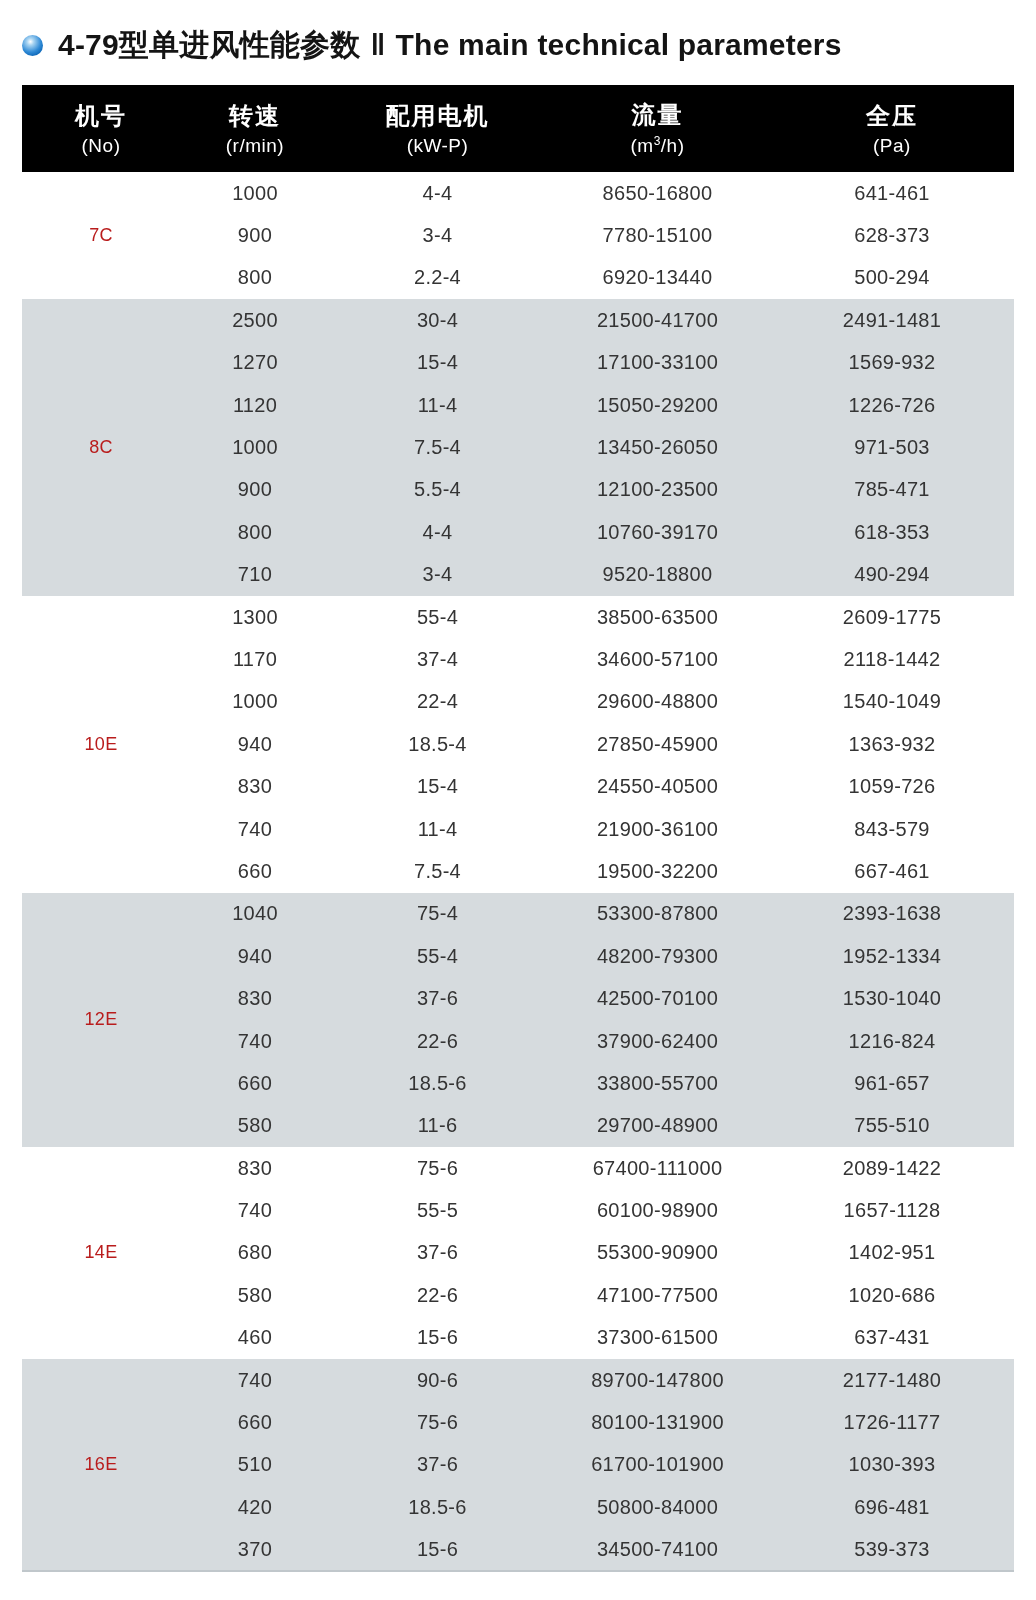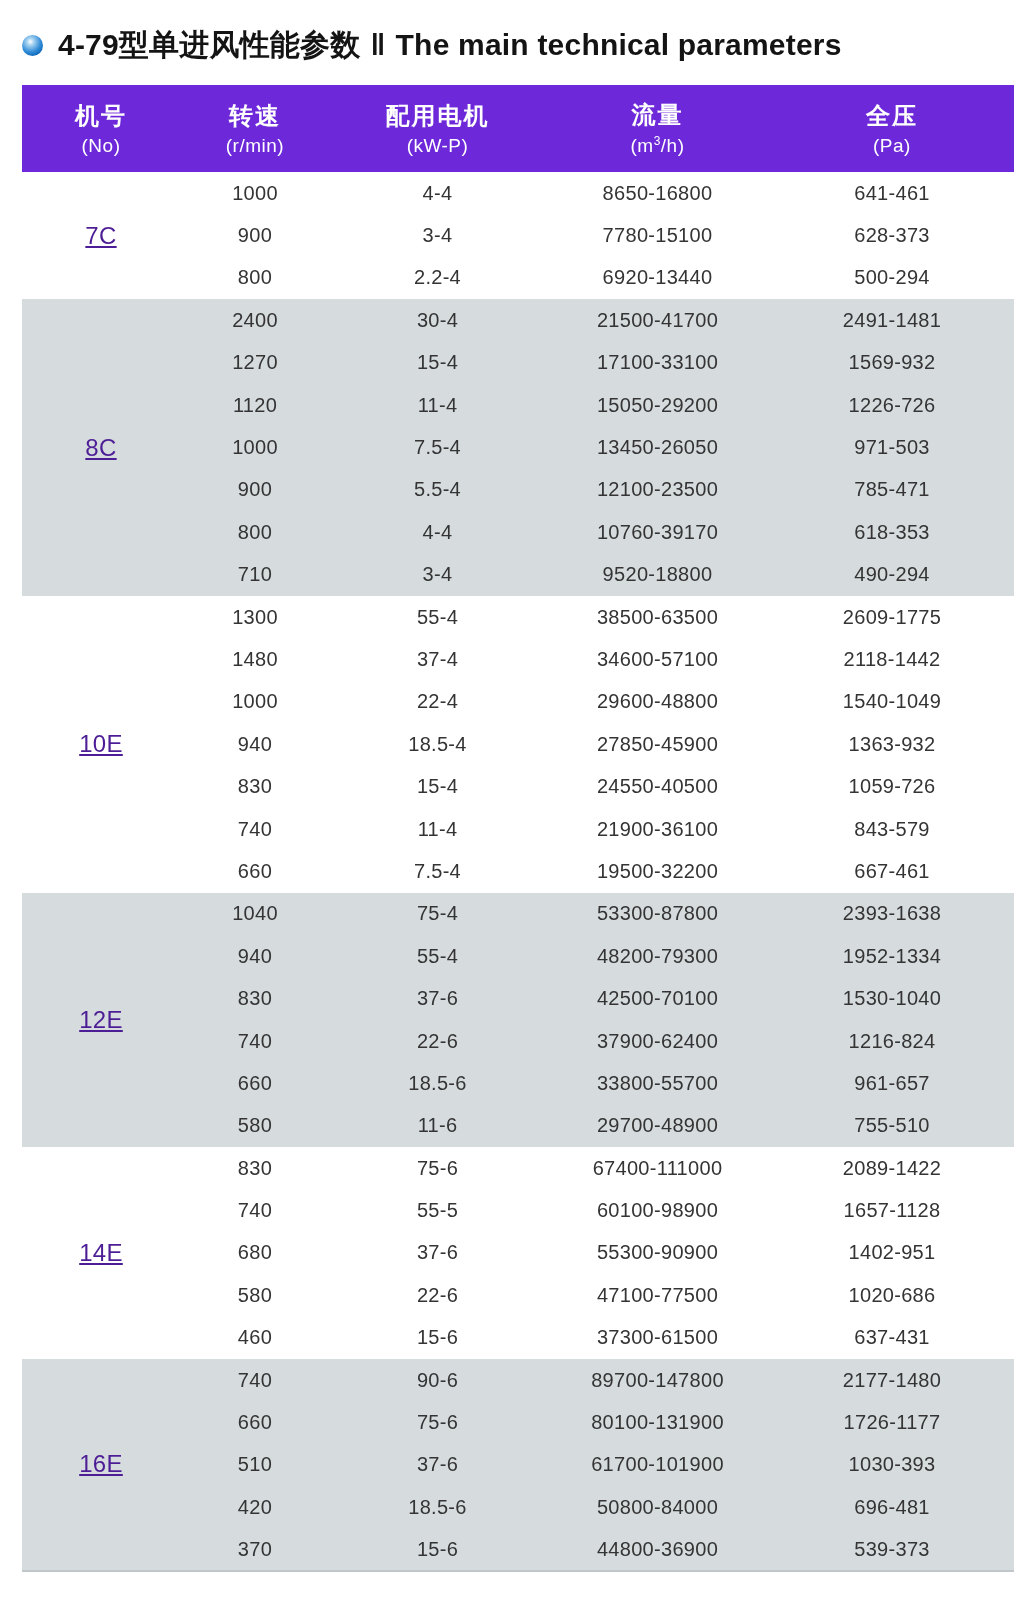--- a/index.html
+++ b/index.html
@@ -36,21 +36,21 @@
 
   
   table.params {
     border-collapse: collapse;
     table-layout: fixed;
     width: 992px;
     margin: 17px 22px 0 22px;
     border-bottom: 2px solid #c0c7cb;
   }
   thead th {
-    background: #6d28d9;
+    background: #000000;
     color: #ffffff;
     height: 87px;
     text-align: center;
     vertical-align: middle;
     font-weight: normal;
     padding: 0;
   }
   thead th .zh {
     font-size: 24px;
     font-weight: bold;
@@ -69,21 +69,21 @@
     height: 42.4px;
     text-align: center;
     vertical-align: middle;
     font-size: 20px;
     color: #343434;
     letter-spacing: 0.3px;
     padding: 0;
     background: #ffffff;
   }
   tbody tr.shaded td { background: #d6dbde; }
-  td.no-cell { font-size: 24px; color: #4c1d95; text-decoration: underline; }
+  td.no-cell { font-size: 18px; color: #b91c1c; }
 </style>
 </head>
 <body>
 
 <div class="page">
 
   <div class="title-row">
     <span class="bullet"></span>
     <h1 class="title"><span>4-79型单进风性能参数</span><span class="sep">‖</span><span>The main technical parameters</span></h1>
   </div>
@@ -135,21 +135,21 @@
           <td>628-373</td>
         </tr>
         <tr>
           <td>800</td>
           <td>2.2-4</td>
           <td>6920-13440</td>
           <td>500-294</td>
         </tr>
         <tr class="shaded">
           <td rowspan="7" class="no-cell">8C</td>
-          <td>2400</td>
+          <td>2500</td>
           <td>30-4</td>
           <td>21500-41700</td>
           <td>2491-1481</td>
         </tr>
         <tr class="shaded">
           <td>1270</td>
           <td>15-4</td>
           <td>17100-33100</td>
           <td>1569-932</td>
         </tr>
@@ -184,21 +184,21 @@
           <td>490-294</td>
         </tr>
         <tr>
           <td rowspan="7" class="no-cell">10E</td>
           <td>1300</td>
           <td>55-4</td>
           <td>38500-63500</td>
           <td>2609-1775</td>
         </tr>
         <tr>
-          <td>1480</td>
+          <td>1170</td>
           <td>37-4</td>
           <td>34600-57100</td>
           <td>2118-1442</td>
         </tr>
         <tr>
           <td>1000</td>
           <td>22-4</td>
           <td>29600-48800</td>
           <td>1540-1049</td>
         </tr>
@@ -315,19 +315,19 @@
         </tr>
         <tr class="shaded">
           <td>420</td>
           <td>18.5-6</td>
           <td>50800-84000</td>
           <td>696-481</td>
         </tr>
         <tr class="shaded">
           <td>370</td>
           <td>15-6</td>
-          <td>44800-36900</td>
+          <td>34500-74100</td>
           <td>539-373</td>
         </tr>
       </tbody>
   </table>
 
 </div>
 
 </body></html>

